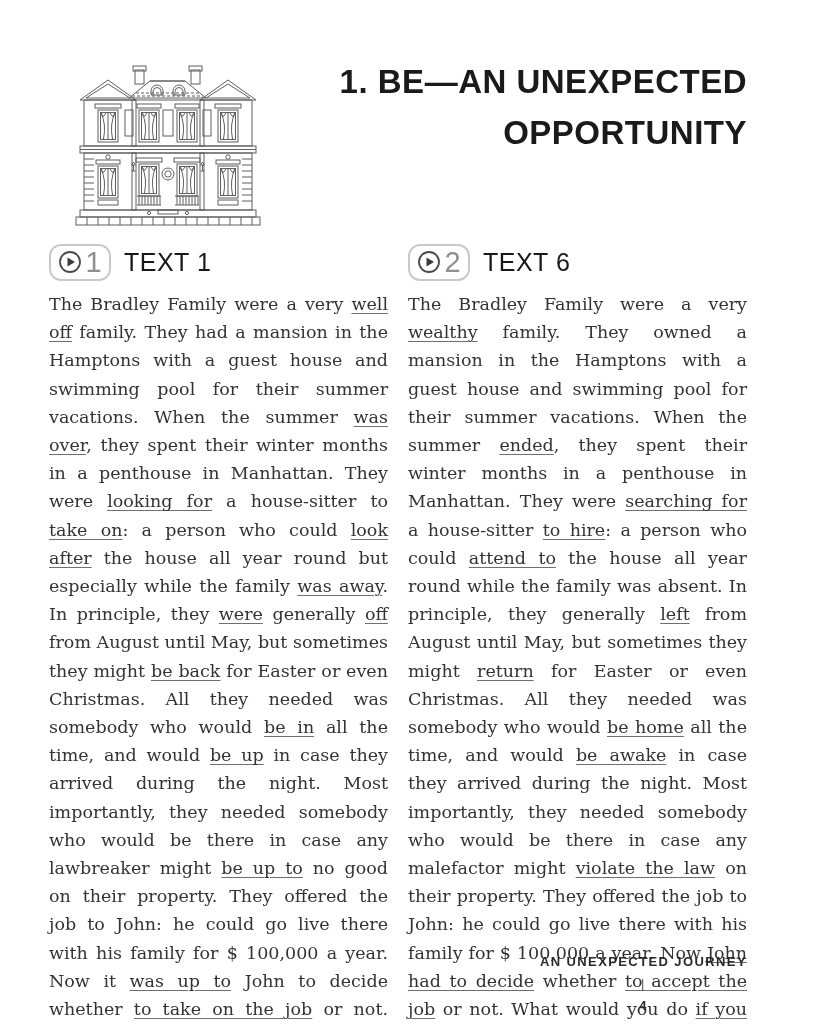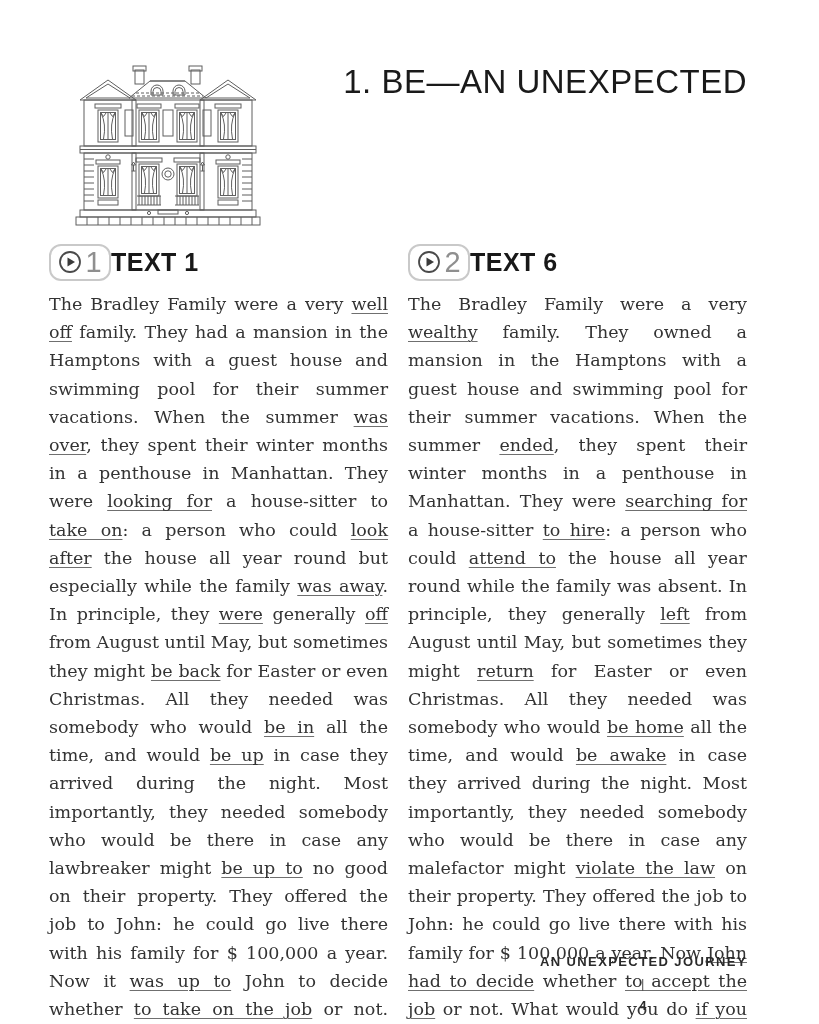--- a/index.html
+++ b/index.html
@@ -6,42 +6,42 @@
   .page{
     position:relative;width:819px;height:1024px;margin:0 auto;
     background:#ffffff;overflow:hidden;
     font-family:"Liberation Sans",sans-serif;color:#1c1c1c;
   }
   
   .house{position:absolute;left:72px;top:64px;}
   .house svg{display:block;}
   .title{
     position:absolute;top:56px;right:72px;width:470px;
-    text-align:right;font-weight:normal;font-size:33px;line-height:51px;
+    text-align:right;font-weight:bold;font-size:33px;line-height:51px;
     letter-spacing:.5px;color:#1a1a1a;
   }
   
   .columns{
     position:absolute;left:49px;top:242px;width:698px;
     display:flex;gap:20px;
   }
   .col{width:339px;flex:0 0 339px;}
   .sec-head{display:flex;align-items:center;height:40px;margin-bottom:8px;}
   .audio-badge{
     display:inline-flex;align-items:center;justify-content:center;gap:3px;
     width:62px;height:37px;border:2px solid #c9c9c9;border-radius:12px;
     box-sizing:border-box;background:#fff;
   }
   .audio-badge svg{display:block;}
   .audio-num{
     font-size:29px;line-height:1;color:#8f8f8f;font-weight:300;
     font-family:"Liberation Sans",sans-serif;
   }
   .sec-title{
-    font-weight:bold;font-size:25px;letter-spacing:.5px;color:#181818;
+    margin-left:13px;font-weight:normal;font-size:25px;letter-spacing:.5px;color:#181818;
   }
   .body-text{
     font-family:"DejaVu Serif","Liberation Serif",serif;
     font-size:17.5px;line-height:28.2px;color:#333333;
     text-align:justify;
   }
   .body-text .u{
     text-decoration:underline;
     text-decoration-thickness:1px;
     text-underline-offset:3px;
@@ -148,20 +148,21 @@
       <path d="M15 153 v8 M26 153 v8 M37 153 v8 M48 153 v8 M59 153 v8 M70 153 v8 M81 153 v8 M92 153 v8 M103 153 v8 M114 153 v8 M125 153 v8 M136 153 v8 M147 153 v8 M158 153 v8 M169 153 v8 M180 153 v8"></path>
 
       <rect x="86" y="146" width="20" height="4"></rect>
       <circle cx="77" cy="149" r="1.6"></circle>
       <circle cx="115" cy="149" r="1.6"></circle>
     </svg>
   </div>
 
   <div class="title">
     <div>1. BE—AN UNEXPECTED</div>
+    <div>OPPORTUNITY</div>
   </div>
 
   <div class="columns">
 
     <div class="col">
       <div class="sec-head">
         <span class="audio-badge">
           <svg width="24" height="24" viewBox="0 0 24 24">
             <circle cx="12" cy="12" r="10" fill="none" stroke="#4a4a4a" stroke-width="1.8"></circle>
             <polygon points="9.5,7.5 17,12 9.5,16.5" fill="#3a3a3a"></polygon>

